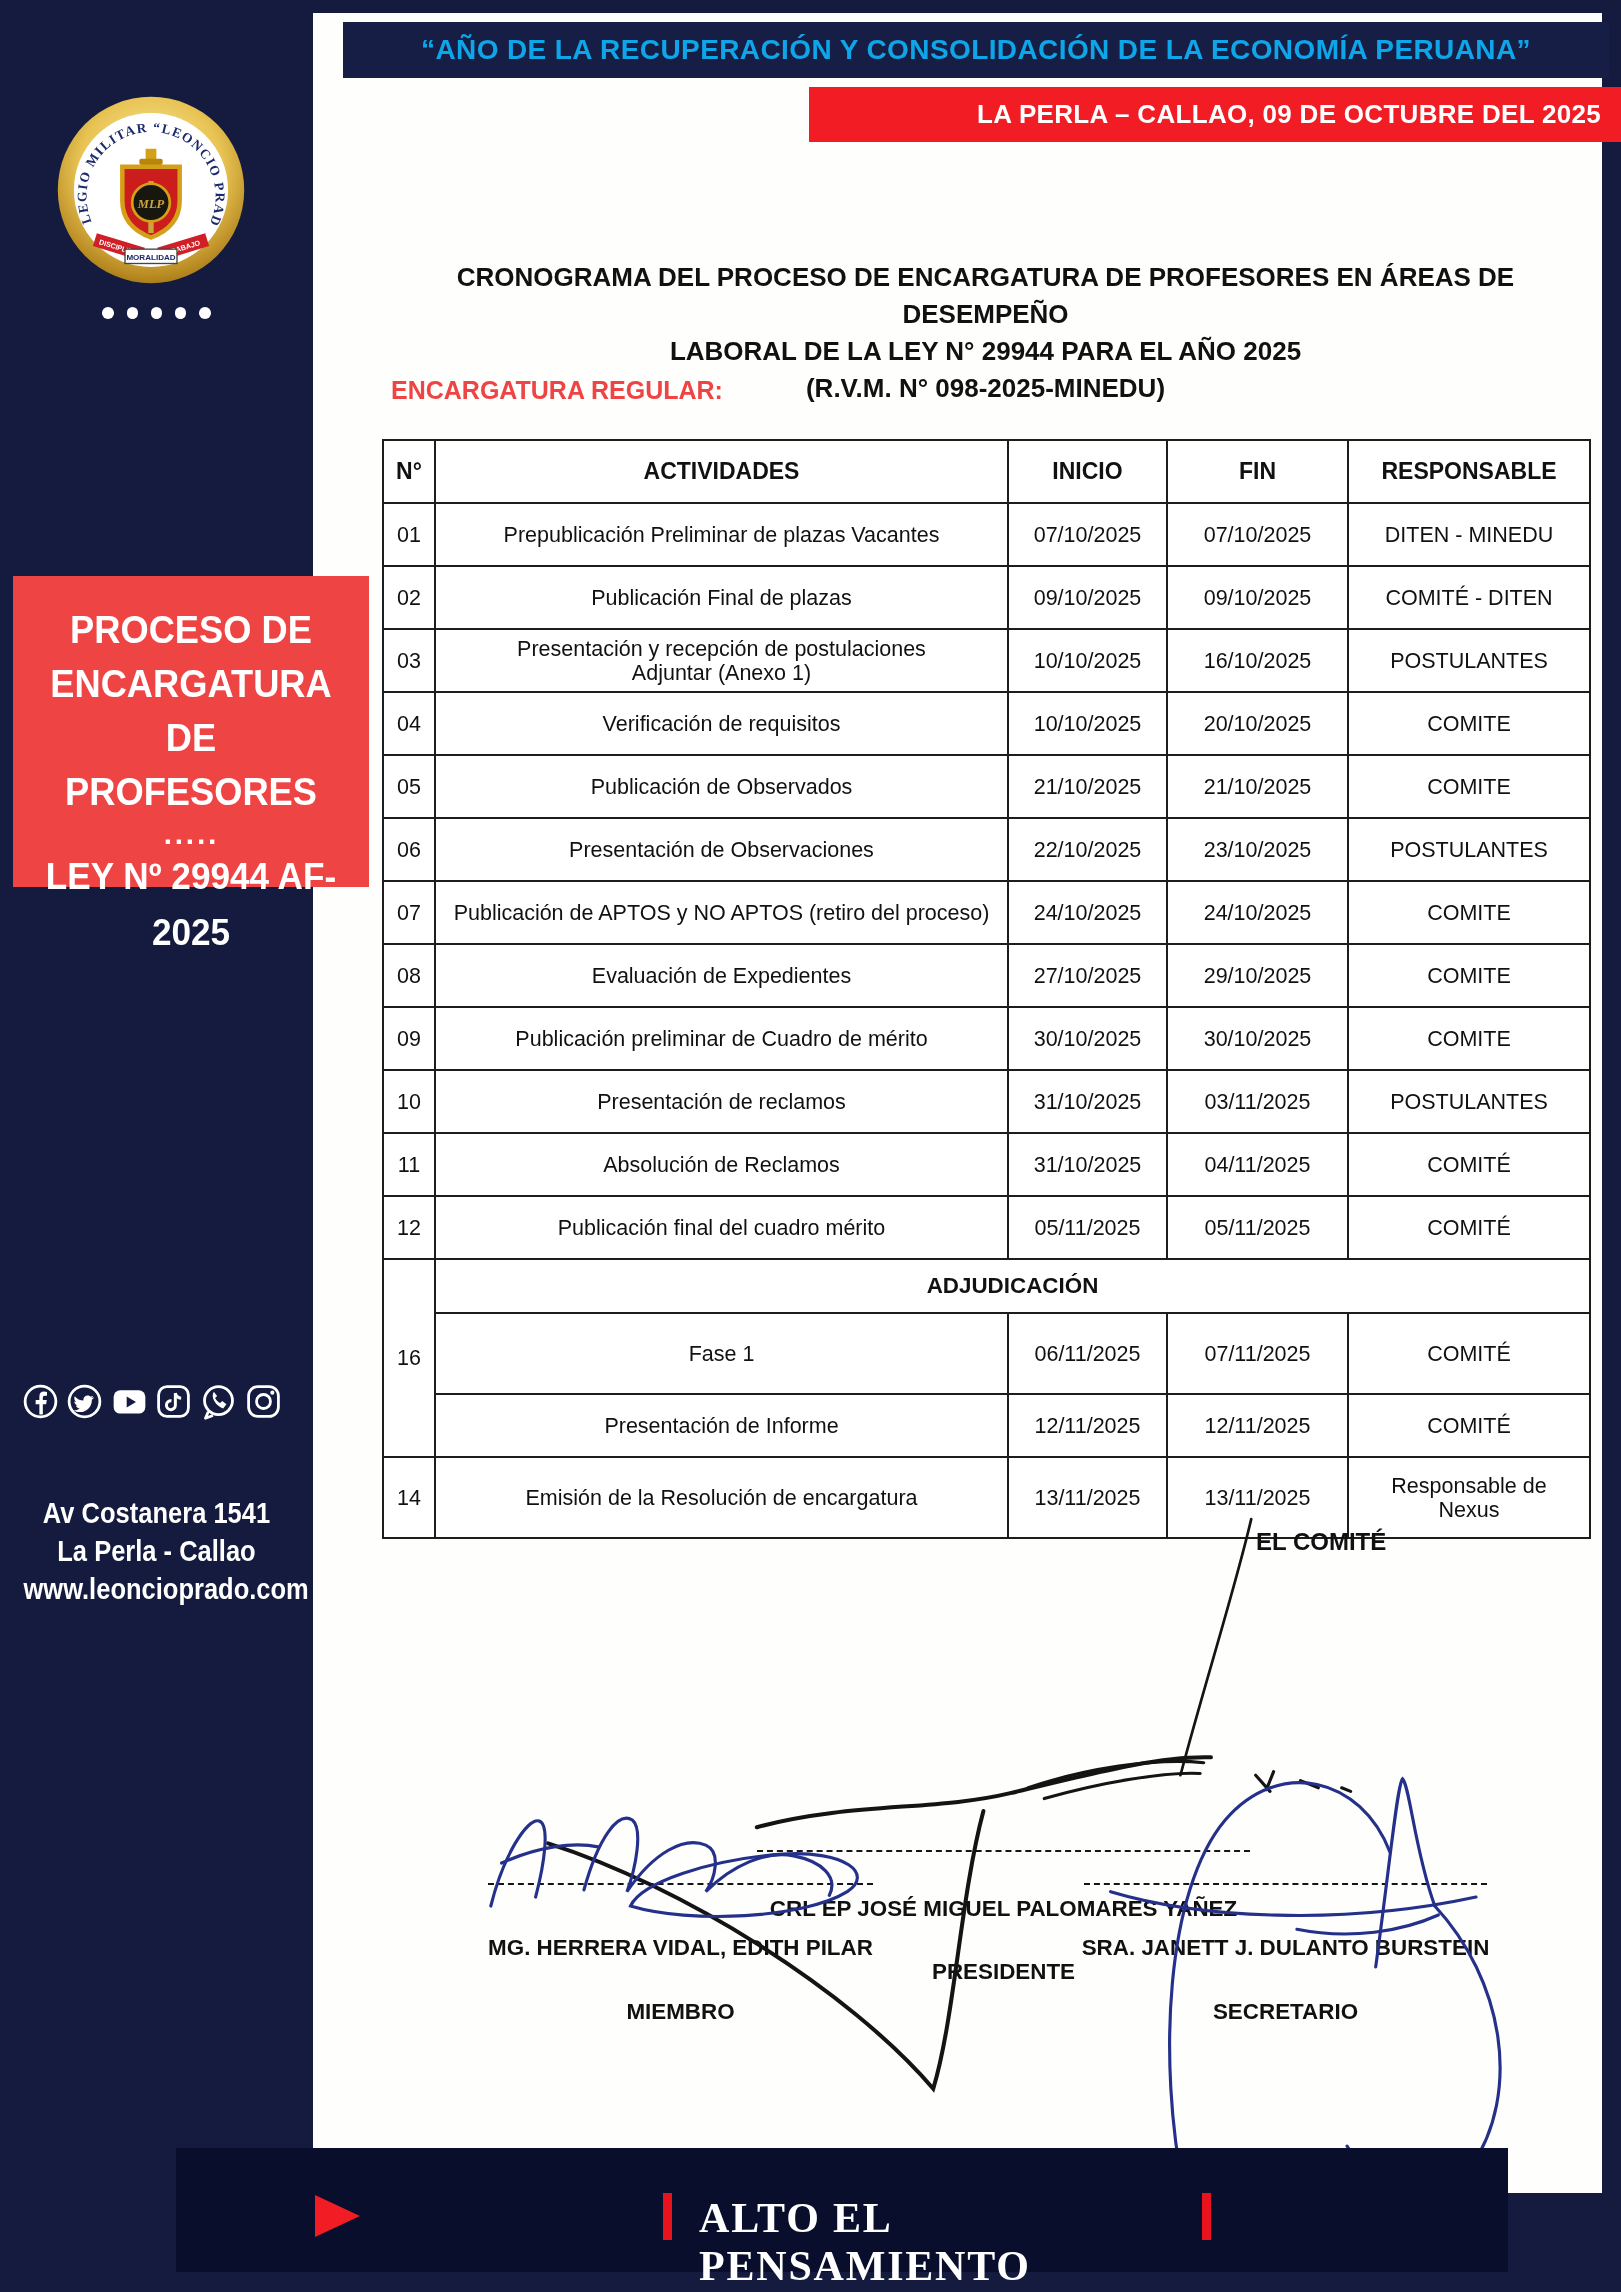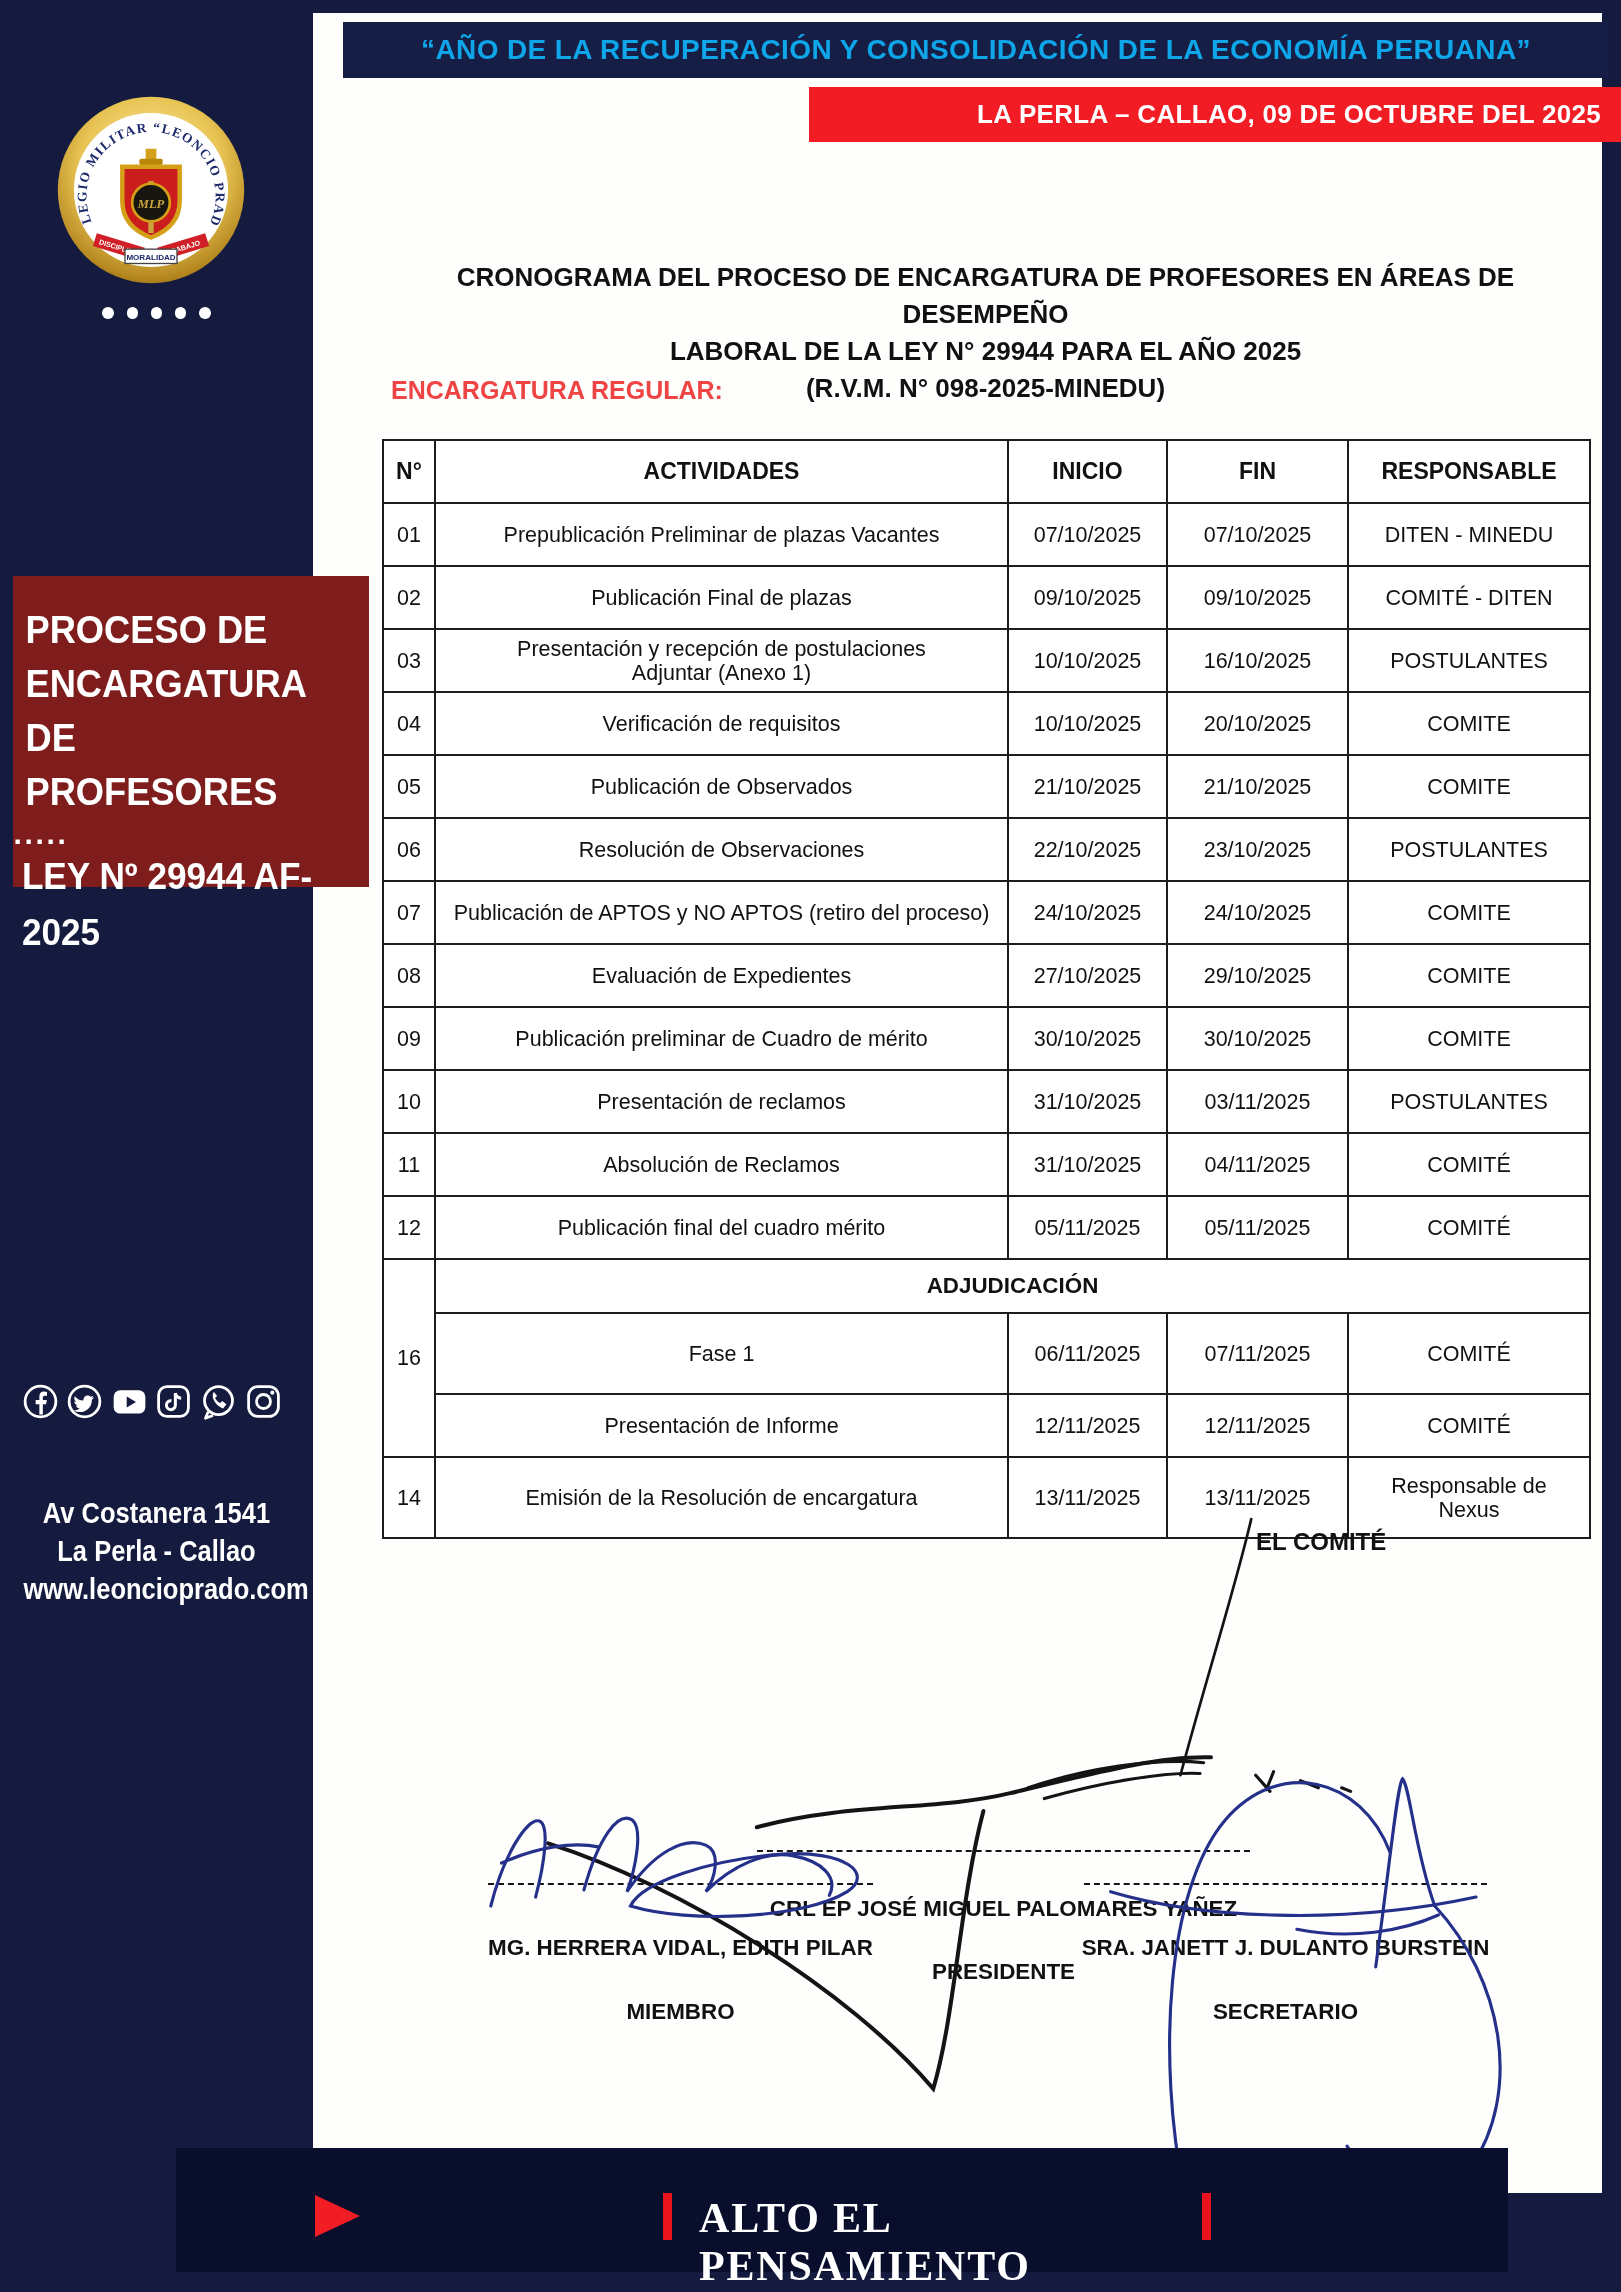--- a/index.html
+++ b/index.html
@@ -15,22 +15,22 @@
   .quote-banner{left:343px;top:22.4px;width:1266px;height:56px;background:#171e46;
     color:#0ea5e9;font-weight:bold;font-size:28px;line-height:56px;text-align:center;letter-spacing:0.4px;}
   .date-banner{left:809px;top:87px;width:813px;height:55px;background:#f11c24;
     color:#fff;font-weight:bold;font-size:26px;line-height:55px;text-align:right;
     padding-right:21px;box-sizing:border-box;letter-spacing:0.3px;}
   
   .sidebar{left:0;top:0;width:313px;height:2293px;background:#141b3e;}
   .logo-wrap{left:56px;top:95px;width:190px;height:190px;}
   .logo-dots{left:0px;top:306px;width:313px;text-align:center;}
   .logo-dots span{display:inline-block;width:11.6px;height:11.6px;border-radius:50%;background:#fff;margin:0 6.3px;}
-  .red-block{left:13.4px;top:576px;width:356px;height:311px;background:#7f1d1d;color:#fff;
-    text-align:left;box-sizing:border-box;padding-top:27px;}
+  .red-block{left:13.4px;top:576px;width:356px;height:311px;background:#ef4444;color:#fff;
+    text-align:center;box-sizing:border-box;padding-top:27px;}
   .red-block .big{font-size:39px;font-weight:bold;line-height:54px;transform:scaleX(.93);transform-origin:50% 50%;}
   .red-block .dots{font-size:30px;font-weight:bold;line-height:30px;letter-spacing:2.7px;}
   .red-block .ley{font-size:37px;font-weight:bold;line-height:56px;transform:scaleX(.95);transform-origin:50% 50%;}
   .social-row{left:19.7px;top:1381px;width:278px;display:flex;gap:3.6px;}
   .social-row svg{width:41px;height:41px;display:block;}
   .address{left:0;top:1494px;width:313px;color:#fff;text-align:center;
     font-size:30px;font-weight:bold;line-height:38px;transform:scaleX(.85);transform-origin:50% 50%;}
   
   .doc-title{left:382px;top:259px;width:1207px;text-align:center;color:#111;
     font-size:26px;font-weight:bold;line-height:37px;}
@@ -209,21 +209,21 @@
         </tr>
         <tr class="r-n">
           <td>05</td>
           <td>Publicación de Observados</td>
           <td>21/10/2025</td>
           <td>21/10/2025</td>
           <td>COMITE</td>
         </tr>
         <tr class="r-n">
           <td>06</td>
-          <td>Resolución de Observaciones</td>
+          <td>Presentación de Observaciones</td>
           <td>22/10/2025</td>
           <td>23/10/2025</td>
           <td>POSTULANTES</td>
         </tr>
         <tr class="r-n">
           <td>07</td>
           <td>Publicación de APTOS y NO APTOS (retiro del proceso)</td>
           <td>24/10/2025</td>
           <td>24/10/2025</td>
           <td>COMITE</td>

